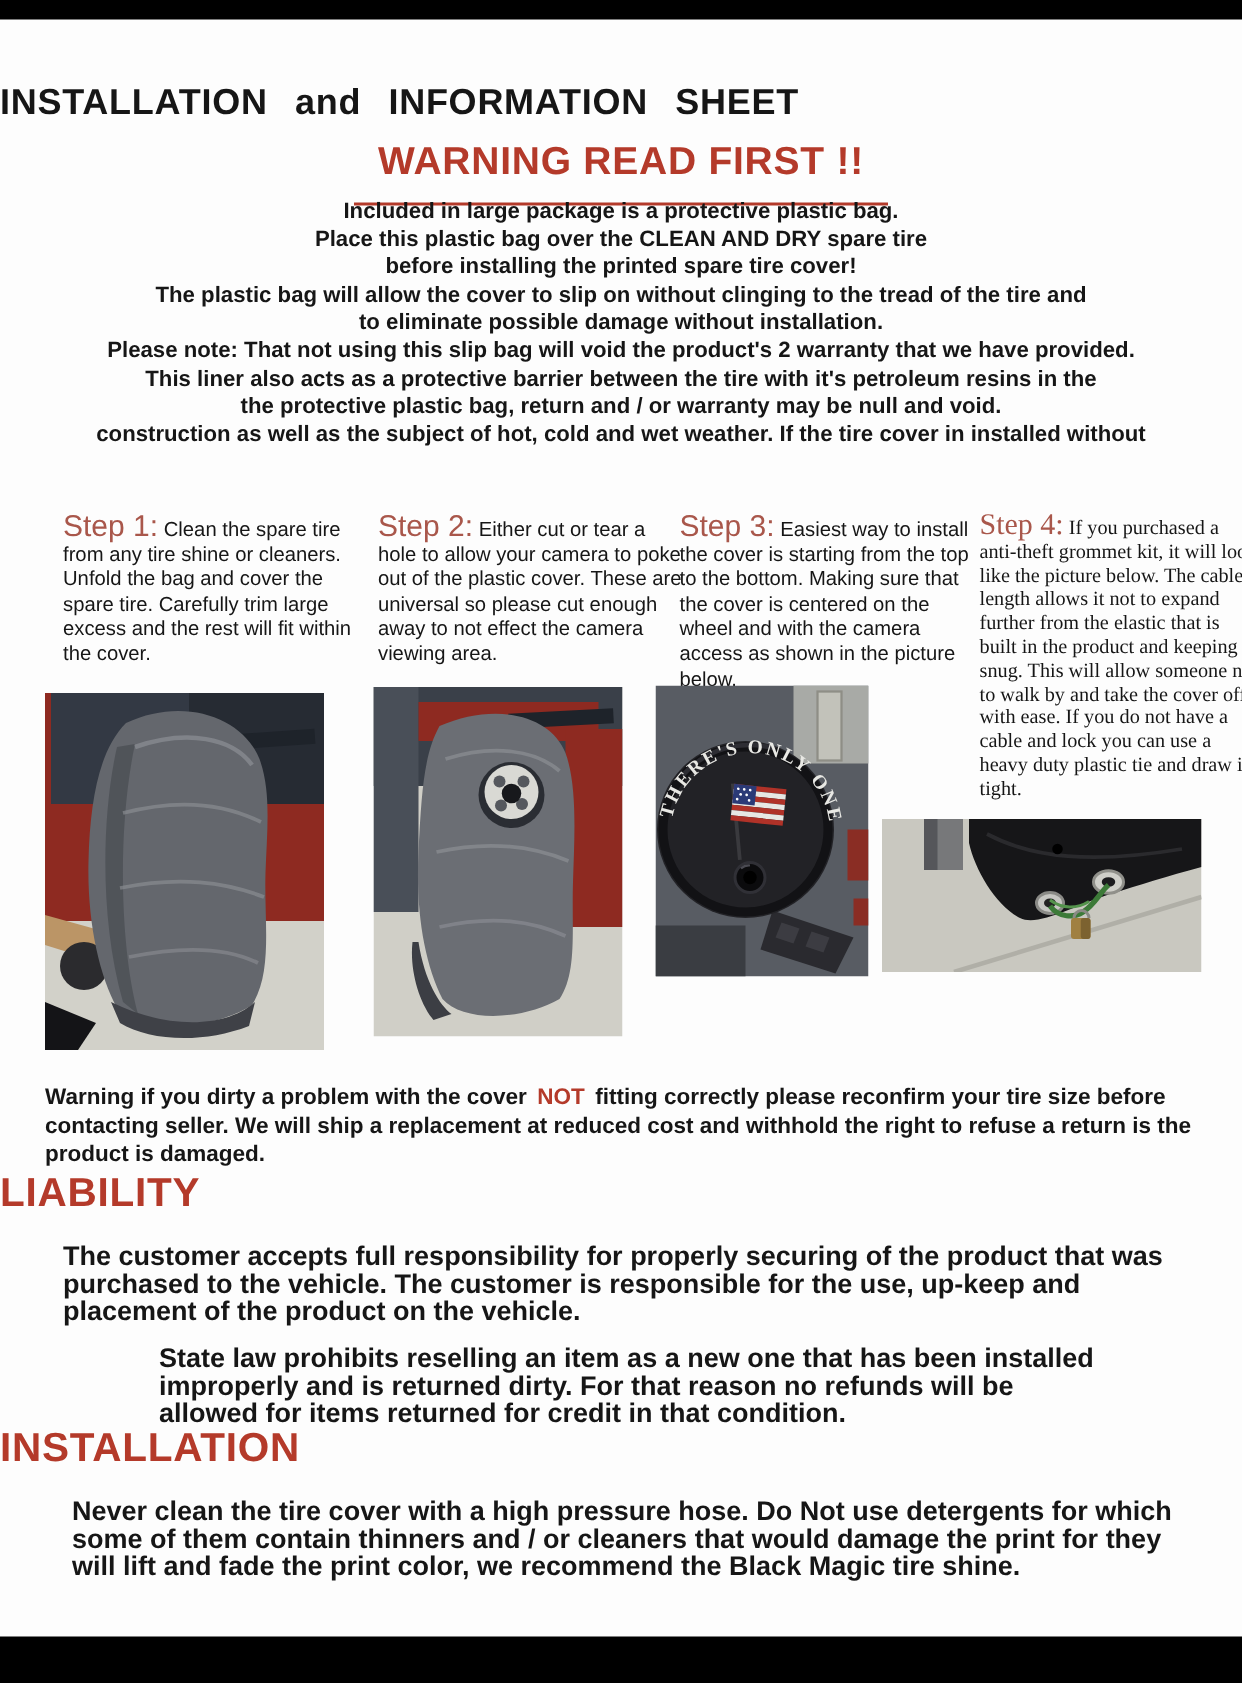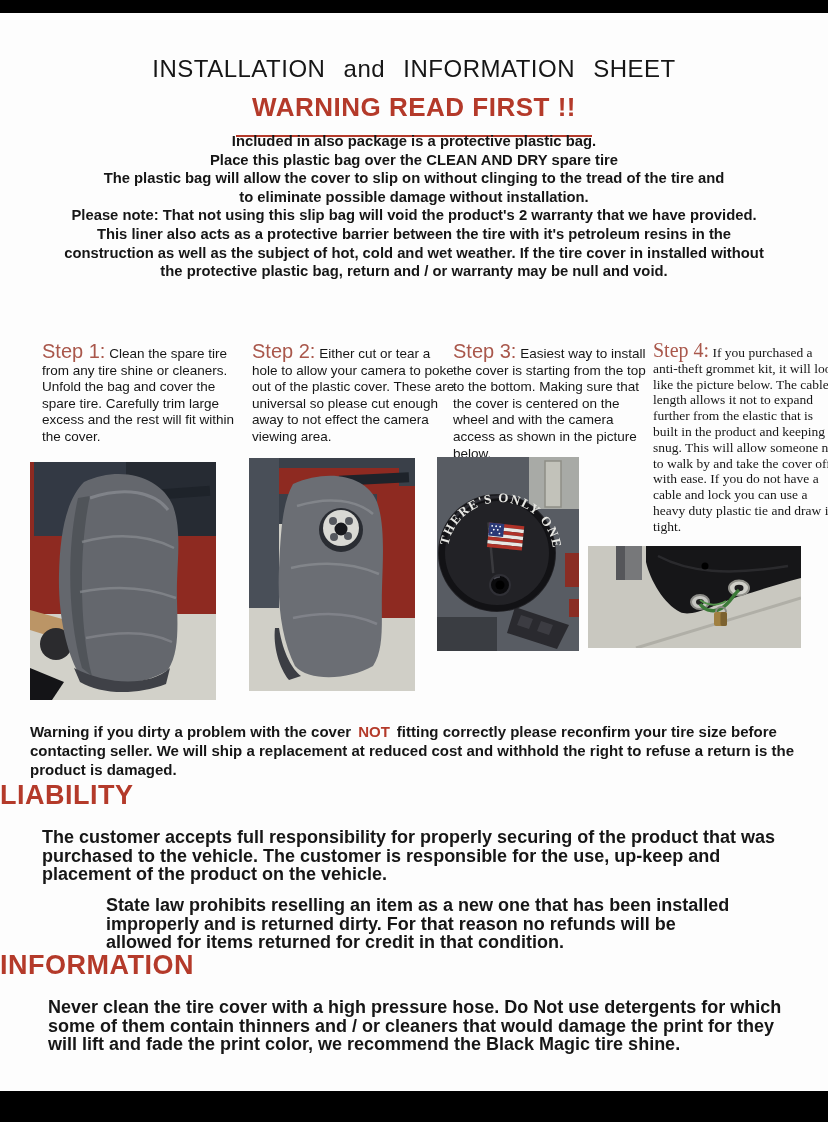--- a/index.html
+++ b/index.html
@@ -12,22 +12,22 @@
   .sheet{
     position:relative;width:828px;height:1122px;margin:0 auto;
     background:#fdfdfd;overflow:hidden;color:var(--ink);
     font-family:"Liberation Sans", sans-serif;
   }
   .bar{position:absolute;left:0;width:100%;background:#000;}
   .bar.top{top:0;height:13px;}
   .bar.bottom{top:1091px;height:31px;}
 
   .title{
-    position:absolute;top:55px;left:0;width:100%;margin:0;text-align:center;
-    font-size:24px;font-weight:400;letter-spacing:.5px;word-spacing:11px;
+    position:absolute;top:55px;left:0;width:100%;margin:0;text-align:left;
+    font-size:24px;font-weight:700;letter-spacing:.5px;word-spacing:11px;
   }
   .warn-head-wrap{position:absolute;top:92px;left:0;width:100%;text-align:center;}
   .warn-head{
     display:inline-block;color:var(--red);font-size:26px;font-weight:700;
     border-bottom:2px solid var(--red);padding:0 16px 12px;letter-spacing:.5px;
   }
   .intro{
     position:absolute;top:132px;left:14px;width:800px;text-align:center;
     font-weight:700;font-size:14.8px;line-height:18.6px;
   }
@@ -75,28 +75,29 @@
 
   <div class="bar top"></div>
 
   <h1 class="title">INSTALLATION and INFORMATION SHEET</h1>
 
   <div class="warn-head-wrap">
     <span class="warn-head">WARNING READ FIRST !!</span>
   </div>
 
   <div class="intro">
-    <div>Included in also package is a protective plastic bag.</div>
+    <div>Included in large package is a protective plastic bag.</div>
     <div>Place this plastic bag over the CLEAN AND DRY spare tire</div>
+    <div>before installing the printed spare tire cover!</div>
     <div>The plastic bag will allow the cover to slip on without clinging to the tread of the tire and</div>
     <div>to eliminate possible damage without installation.</div>
     <div>Please note: That not using this slip bag will void the product's 2 warranty that we have provided.</div>
     <div>This liner also acts as a protective barrier between the tire with it's petroleum resins in the</div>
+    <div>the protective plastic bag, return and / or warranty may be null and void.</div>
     <div>construction as well as the subject of hot, cold and wet weather.  If the tire cover in installed without</div>
-    <div>the protective plastic bag, return and / or warranty may be null and void.</div>
   </div>
 
   <p class="step step1">
     <span class="step-label">Step 1:</span>
     <span class="step-text">Clean the spare tire from any tire shine or cleaners. Unfold the bag and cover the spare tire. Carefully trim large excess and the rest will fit within the cover.</span>
   </p>
   <p class="step step2">
     <span class="step-label">Step 2:</span>
     <span class="step-text">Either cut or tear a hole to allow your camera to poke out of the plastic cover. These are universal so please cut enough away to not effect the camera viewing area.</span>
   </p>
@@ -240,17 +241,17 @@
       </g>
     </svg>
   </div>
 
   <p class="warn-note"><span>Warning if you dirty a problem with the cover</span><span class="red-not">NOT</span><span>fitting correctly please reconfirm your tire size before contacting seller. We will ship a replacement at reduced cost and withhold the right to refuse a return is the product is damaged.</span></p>
 
   <h2 class="red-heading liability-h">LIABILITY</h2>
   <p class="center-para p1">The customer accepts full responsibility for properly securing of the product that was purchased to the vehicle.  The customer is responsible for the use, up-keep and placement of the product on the vehicle.</p>
   <p class="center-para p2">State law prohibits reselling an item as a new one that has been installed improperly and is returned dirty. For that reason no refunds will be allowed for items returned for credit in that condition.</p>
 
-  <h2 class="red-heading maintenance-h">INFORMATION</h2>
+  <h2 class="red-heading maintenance-h">INSTALLATION</h2>
   <p class="center-para p3">Never clean the tire cover with a high pressure hose.  Do Not  use detergents for which some of them contain thinners and / or cleaners that would damage the print for they will lift and fade the print color, we recommend the Black Magic tire shine.</p>
 
   <div class="bar bottom"></div>
 </div>
 
 </body></html>

